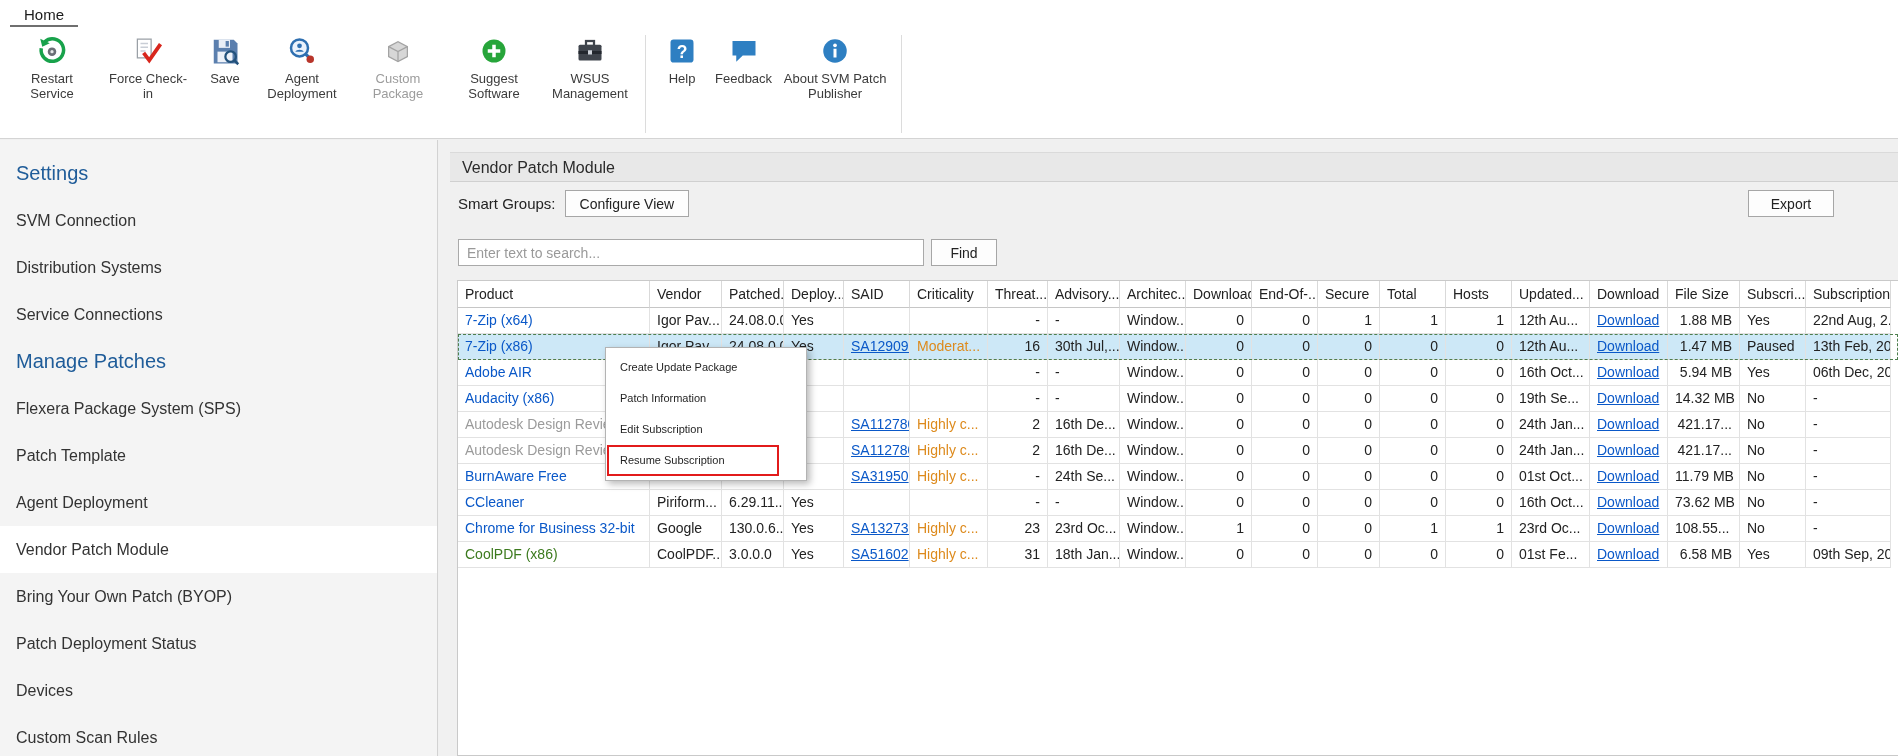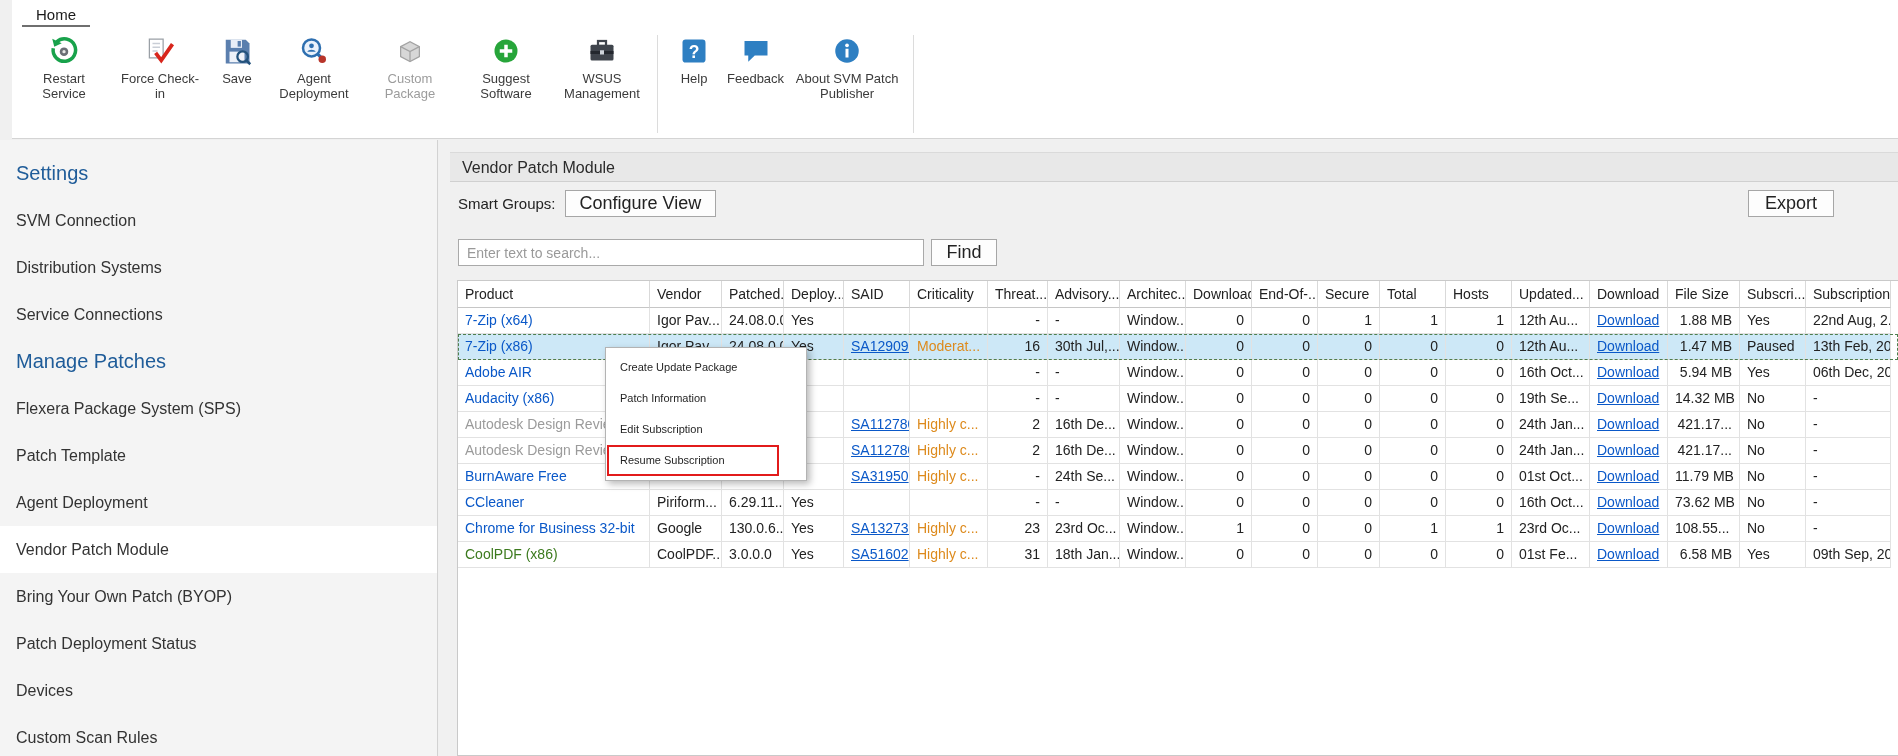--- a/index.html
+++ b/index.html
@@ -1,20 +1,20 @@
 <!DOCTYPE html>
 <html style="--link-blue: #0a58c8; --selected-row-bg: #cde8f7; --criticality-orange: #dd8a1c; --annotation-red: #e21b1b; --sidebar-header-blue: #1f5c99; --product-green: #3c7a1e; --product-gray: #9b9b9b;"><head>
 <meta charset="utf-8">
 <style>
   * { box-sizing: border-box; margin: 0; padding: 0; }
   html,body { width:1898px; height:756px; overflow:hidden; }
   body { font-family:"Liberation Sans", sans-serif; background:#f0f0f0; position:relative; color:#222; }
 
   
-  .ribbon { position:absolute; top:0; left:12px; right:0; height:139px; background:#fff; border-bottom:1px solid #d4d4d4; }
+  .ribbon { position:absolute; top:0; left:0; right:0; height:139px; background:#fff; border-bottom:1px solid #d4d4d4; }
   .tab-strip { height:27px; display:flex; align-items:flex-end; padding-left:10px; }
   .tab { font-size:15px; color:#1a1a1a; padding:3px 14px 2px; border-bottom:2px solid #6f6f6f; }
   .ribbon-body { display:flex; align-items:flex-start; padding:4px 0 0 4px; height:110px; }
   .rbtn { min-width:58px; max-width:96px; padding:5px 4px 0; display:flex; flex-direction:column; align-items:center; text-align:center; cursor:default; }
   .rbtn[data-name="about-svm-patch-publisher-button"] { max-width:118px; }
   .rbtn .ricon { width:30px; height:30px; display:block; margin-bottom:5px; }
   .rbtn .ricon svg { width:30px; height:30px; }
   .rlabel { font-size:13px; line-height:15px; color:#3b3b3b; }
   .rbtn.disabled .rlabel { color:#9c9c9c; }
   .rsep { width:1px; height:98px; background:#dcdcdc; margin:4px 7px 0; flex:0 0 1px; }
@@ -27,21 +27,21 @@
   .sb-item { font-size:16px; color:#333; height:47px; line-height:21px; padding:13px 0 0 16px; cursor:pointer; }
   .sb-item.selected { background:#fff; }
 
   
   .main { position:absolute; top:0; left:450px; right:0; bottom:0; background:#f0f0f0; overflow:hidden; }
   .main-title { margin-top:12px; height:30px; line-height:30px; background:#e8e8e8; border-top:1px solid #dadada; border-bottom:1px solid #d0d0d0; font-size:16px; color:#2b2b2b; padding-left:12px; }
   .toolbar-row { position:relative; margin:8px 8px 0; height:27px; display:flex; align-items:center; gap:9px; }
   .tb-label { font-size:15px; color:#222; }
   .dropdown { position:relative; width:348px; height:27px; background:#fff; border:1px solid #a6a6a6; font-size:14px; line-height:25px; padding:0 22px 0 8px; cursor:pointer; }
   .dropdown .caret { position:absolute; right:6px; top:0; line-height:25px; font-size:11px; color:#555; }
-  .btn { height:27px; background:#fdfdfd; border:1px solid #a6a6a6; font-size:18px; color:#222; padding:0 14px; font-family:"Liberation Sans",sans-serif; cursor:pointer; }
+  .btn { height:27px; background:#fdfdfd; border:1px solid #a6a6a6; font-size:14px; color:#222; padding:0 14px; font-family:"Liberation Sans",sans-serif; cursor:pointer; }
   .export-btn { position:absolute; right:56px; top:0; width:86px; }
   .search-row { margin:22px 8px 0; height:27px; display:flex; gap:7px; }
   .search-input { width:466px; height:27px; border:1px solid #a9a9a9; padding:0 8px; font-size:14px; font-family:"Liberation Sans",sans-serif; }
   .search-input::placeholder { color:#999; }
   .find-btn { width:66px; }
 
   
   .grid-panel { position:absolute; top:140px; left:7px; right:0; bottom:0; background:#fff; border:1px solid #c9c9c9; border-right:none; overflow:hidden; }
   .thead, .tr { display:flex; }
   .th { flex:0 0 auto; height:27px; line-height:26px; font-size:14px; color:#222; padding:0 7px; border-right:1px solid #d9d9d9; border-bottom:1px solid #c6c6c6; white-space:nowrap; overflow:hidden; background:#fff; cursor:pointer; }

